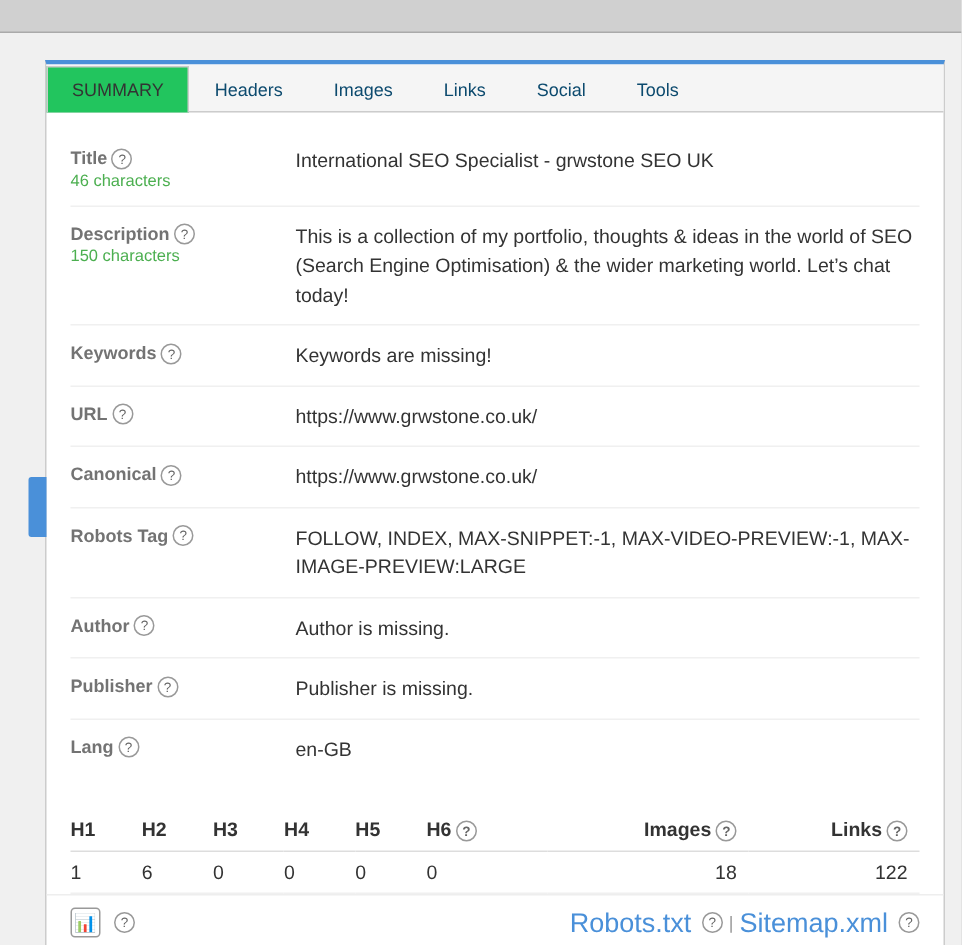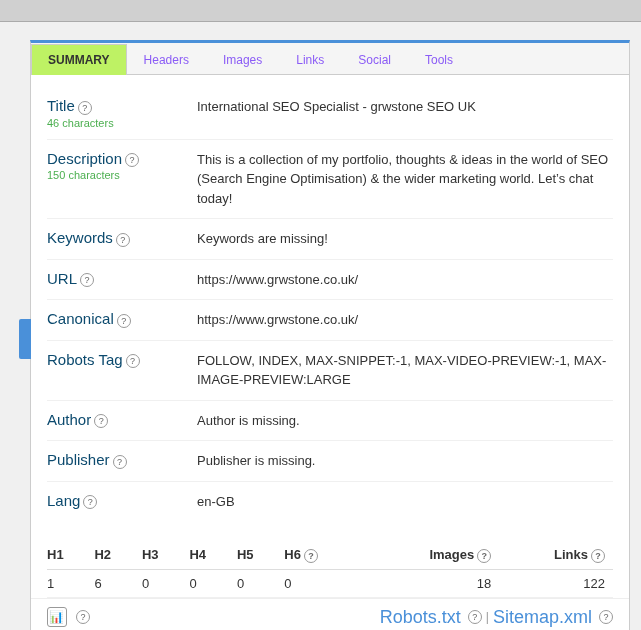--- a/index.html
+++ b/index.html
@@ -40,33 +40,33 @@
     .tabs {
       display: flex;
       border-bottom: 1px solid #ccc;
       background: #f5f5f5;
     }
 
     .tab {
       padding: 8px 16px;
       cursor: pointer;
       font-size: 12px;
-      color: #8b5cf6;
+      color: #0c4a6e;
       border: 1px solid transparent;
       border-bottom: none;
       position: relative;
       top: 1px;
     }
 
     .tab.active {
-      background: #bef264;
+      background: #22c55e;
       border-color: #ccc;
       border-bottom-color: white;
       color: #333;
-      font-weight: bold;
+      font-weight: normal;
     }
 
     
     .content {
       padding: 12px 16px;
     }
 
     
     .row {
       display: flex;
@@ -78,23 +78,23 @@
     .row:last-of-type {
       border-bottom: none;
     }
 
     .label-col {
       width: 150px;
       flex-shrink: 0;
     }
 
     .label-text {
-      font-weight: normal;
-      font-size: 15px;
-      color: #0c4a6e;
+      font-weight: bold;
+      font-size: 12px;
+      color: #737373;
     }
 
     .label-sub {
       font-size: 11px;
       color: #4caf50;
       display: block;
       margin-top: 2px;
     }
 
     .value-col {

